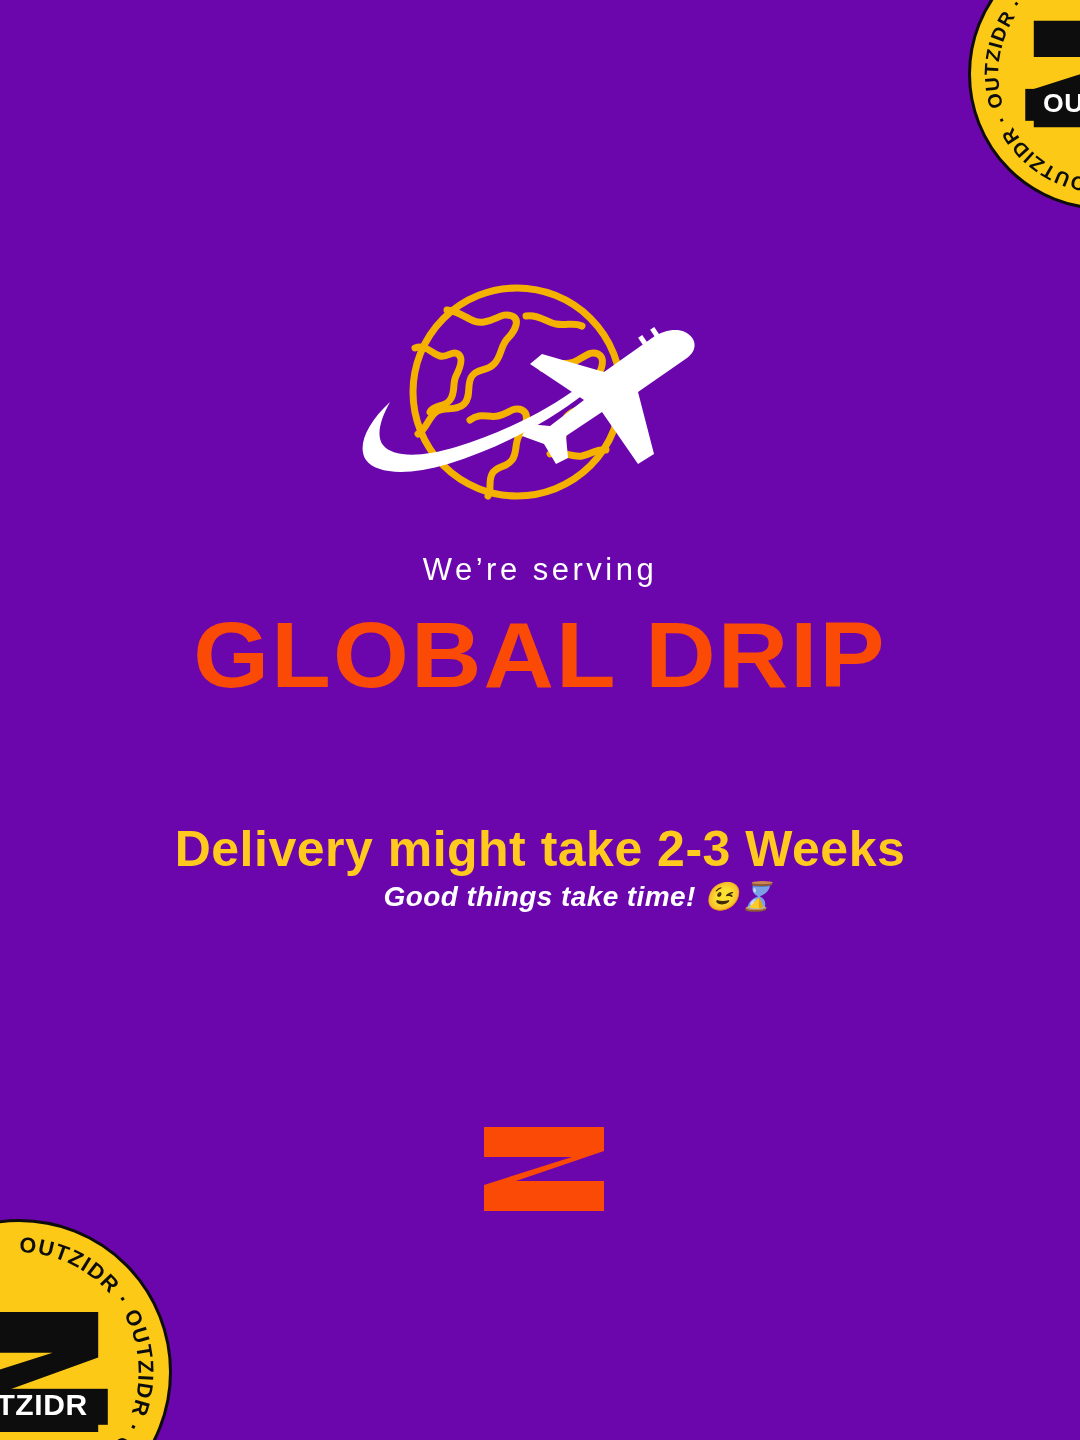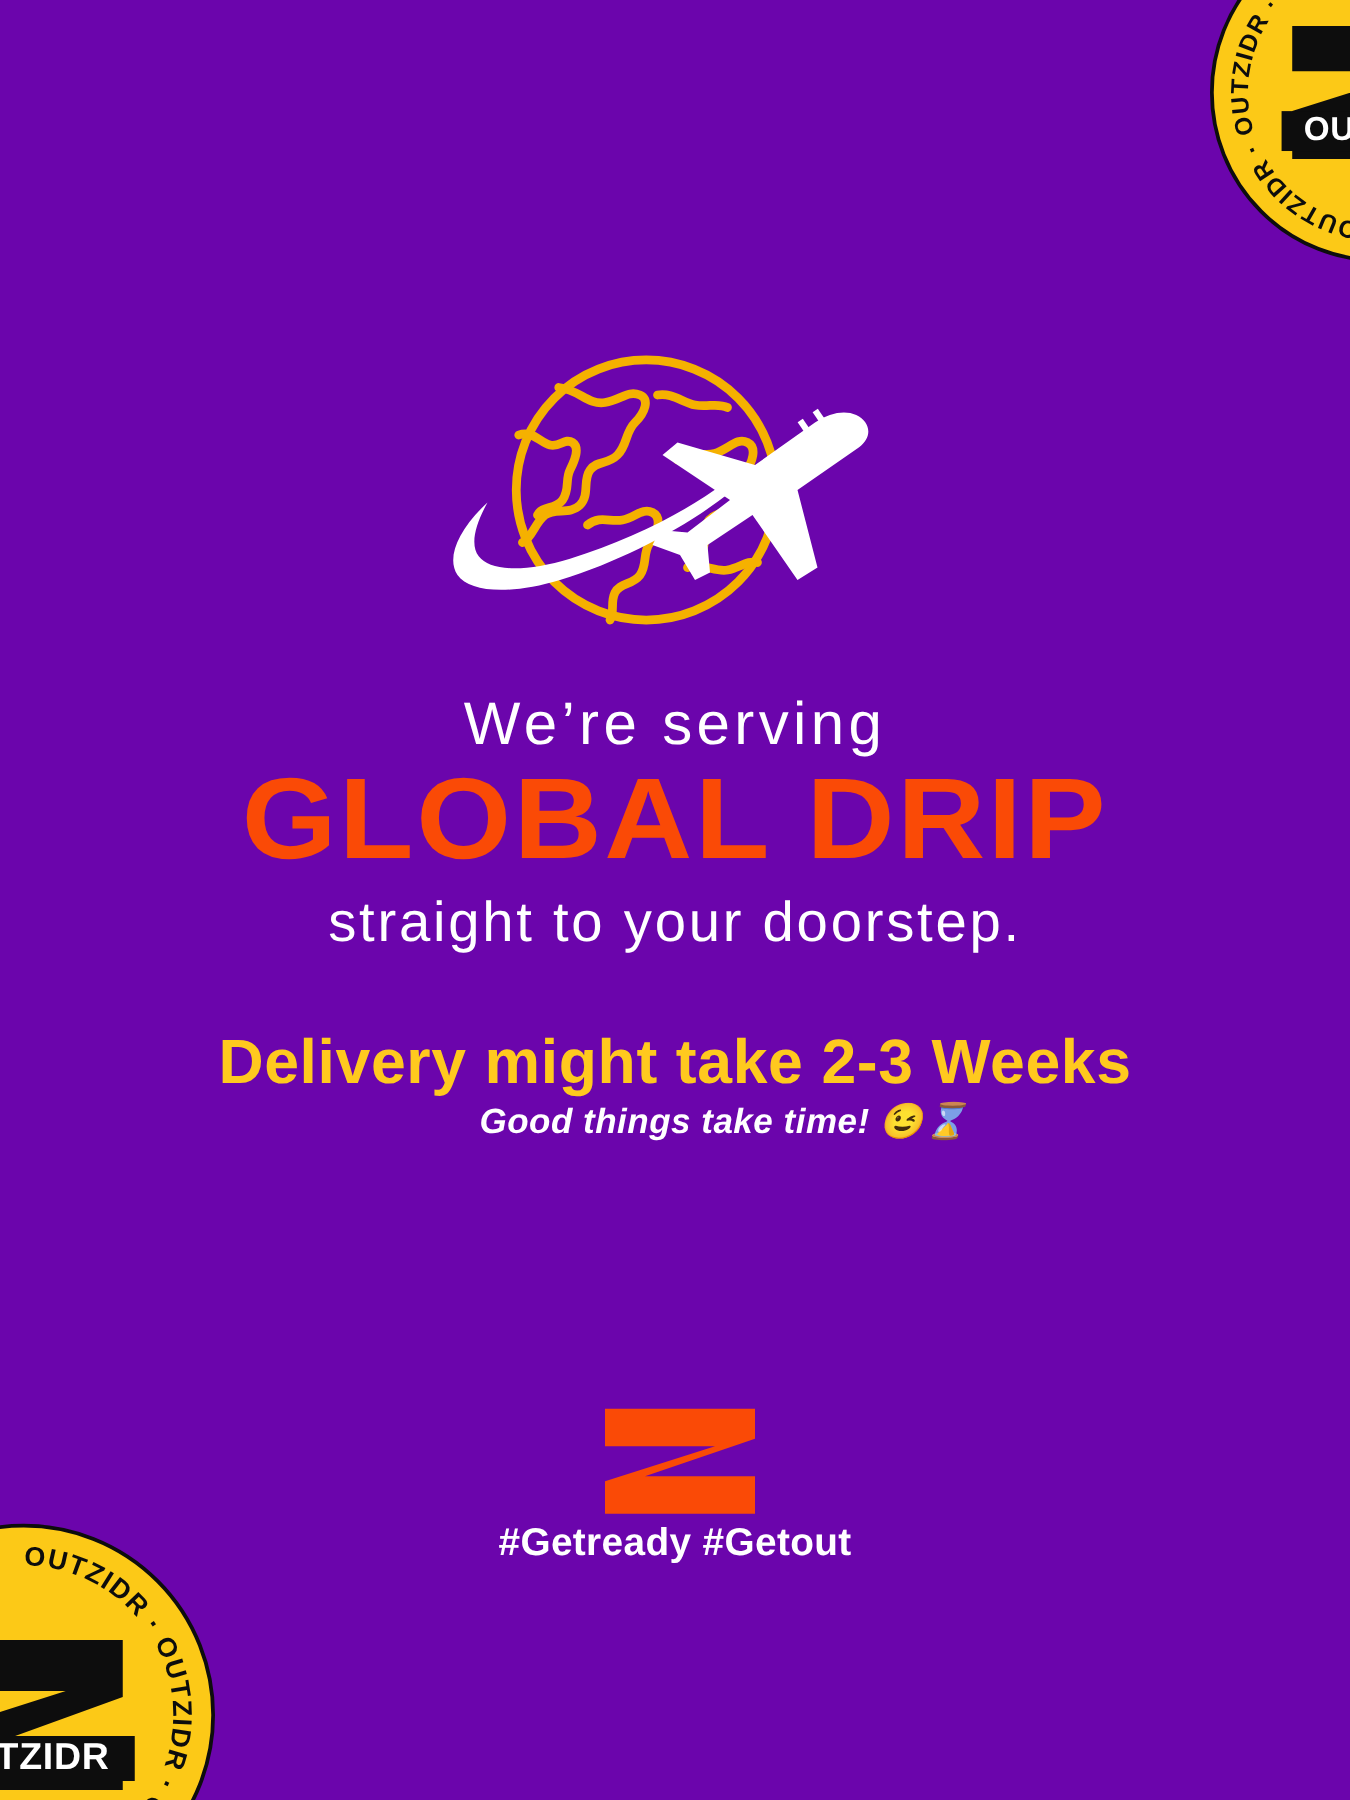--- a/index.html
+++ b/index.html
@@ -78,21 +78,21 @@
 
   
   .center-col {
     position: absolute;
     left: 0;
     width: 1080px;
     text-align: center;
   }
   #line-serving {
     top: 552px;
-    font-size: 48px;
+    font-size: 31px;
     font-weight: 300;
     color: #ffffff;
     letter-spacing: 3.5px;
   }
   #headline-global-drip {
     top: 609px;
     font-size: 92px;
     line-height: 1.0;
     font-weight: 700;
     color: #FA4A06;
@@ -190,33 +190,31 @@
         <rect x="300" y="56" width="5" height="9" transform="rotate(-34 302 60)"></rect>
         <rect x="288" y="64" width="5" height="9" transform="rotate(-34 290 68)"></rect>
       </g>
     </svg>
   </div>
 
   <div class="center-col" id="line-serving">We’re serving</div>
 
   <div class="center-col" id="headline-global-drip">GLOBAL DRIP</div>
 
-  <div class="center-col" id="line-doorstep">straight to your doorstep.</div>
 
   <div class="center-col" id="delivery-estimate">Delivery might take 2-3 Weeks</div>
 
   <div class="center-col" id="delivery-note">Good things take time! 😉⌛</div>
 
   <div id="brand-mark">
     <svg viewBox="0 0 124 88">
       <path class="zlogo" d="M2 2 H122 V26 L34 56 H122 V86 H2 V60 L90 32 H2 Z"></path>
     </svg>
   </div>
 
-  <div class="center-col" id="hashtags">#Getready #Getout</div>
 
   <div class="badge" id="badge-bl">
     <div class="badge-ring">
       <svg viewBox="0 0 306 306">
         <defs>
           <path id="ringpath-bl" d="M153,153 m0,-122 a122,122 0 1,1 -0.1,0"></path>
         </defs>
         <text font-size="22">
           <textPath href="#ringpath-bl" startOffset="0">OUTZIDR · OUTZIDR · OUTZIDR · OUTZIDR · OUTZIDR · </textPath>
         </text>

